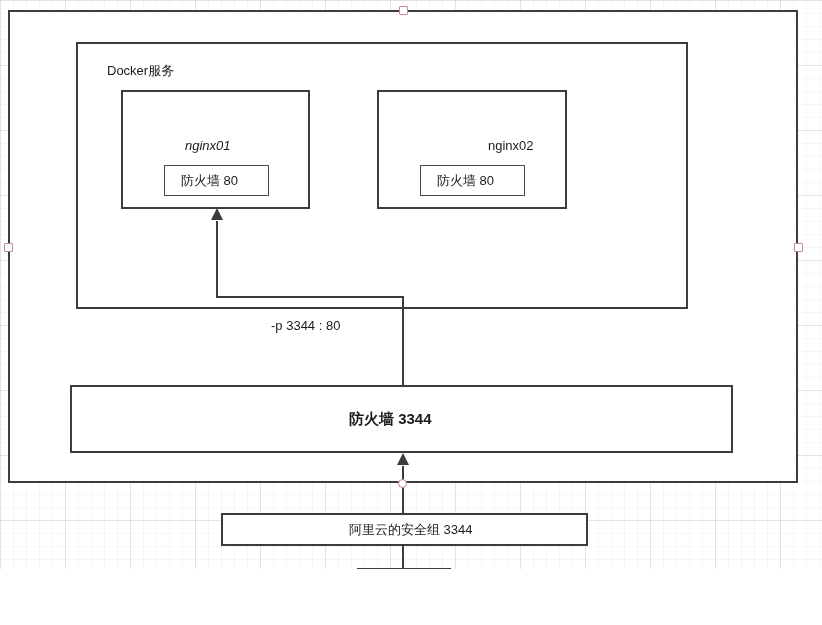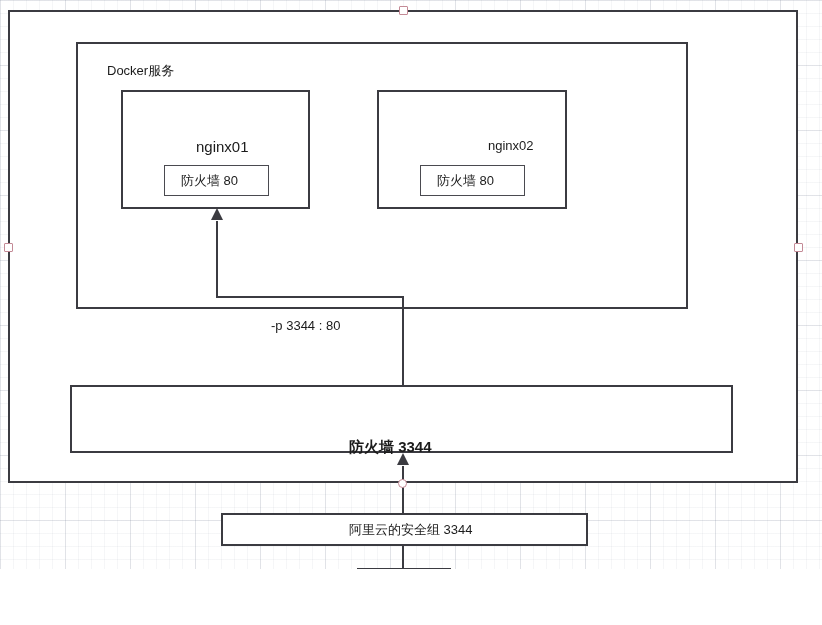--- a/index.html
+++ b/index.html
@@ -73,38 +73,38 @@
 <body>
 
 <div id="canvas">
 
   <div class="box" style="left:8px; top:10px; width:790px; height:473px;"></div>
 
   <div class="box" style="left:76px; top:42px; width:612px; height:267px;"></div>
   <div class="lbl" style="left:107px; top:64px; font-size:13px;">Docker服务</div>
 
   <div class="box" style="left:121px; top:90px; width:189px; height:119px;"></div>
-  <div class="lbl" style="left:196px; top:139px; font-size:15px;">nginx01</div>
+  <div class="lbl" style="left:185px; top:139px; font-size:13px;font-style:italic;">nginx01</div>
   <div class="box thin" style="left:164px; top:165px; width:105px; height:31px;"></div>
   <div class="lbl" style="left:181px; top:174px; font-size:13px;">防火墙  80</div>
 
   <div class="box" style="left:377px; top:90px; width:190px; height:119px;"></div>
   <div class="lbl" style="left:448px; top:139px; font-size:13px;padding-left:40px;">nginx02</div>
   <div class="box thin" style="left:420px; top:165px; width:105px; height:31px;"></div>
   <div class="lbl" style="left:437px; top:174px; font-size:13px;">防火墙  80</div>
 
   <div class="line vline" style="left:216px; top:221px; height:77px;"></div>
   <div class="arrow-up" style="left:211px; top:208px;"></div>
   <div class="line hline" style="left:216px; top:296px; width:188px;"></div>
   <div class="edge-label" style="left:268px; top:290px; font-size:13px;margin-top:29px;">-p 3344 : 80</div>
 
   <div class="line vline" style="left:402px; top:296px; height:89px;"></div>
 
   <div class="box" style="left:70px; top:385px; width:663px; height:68px;"></div>
-  <div class="lbl" style="left:349px; top:411px; font-size:15px; font-weight:bold;margin-top:28px;">防火墙   3344</div>
+  <div class="lbl" style="left:349px; top:411px; font-size:15px; font-weight:bold;">防火墙   3344</div>
 
   <div class="line vline" style="left:402px; top:466px; height:48px;"></div>
   <div class="arrow-up" style="left:397px; top:453px;"></div>
 
   <div class="box" style="left:221px; top:513px; width:367px; height:33px;"></div>
   <div class="lbl" style="left:330px; top:523px; font-size:13px;padding-left:19px;">阿里云的安全组   3344</div>
 
   <div class="line vline" style="left:402px; top:545px; height:24px;"></div>
 
   <div class="box" style="left:357px; top:568px; width:94px; height:70px;"></div>

